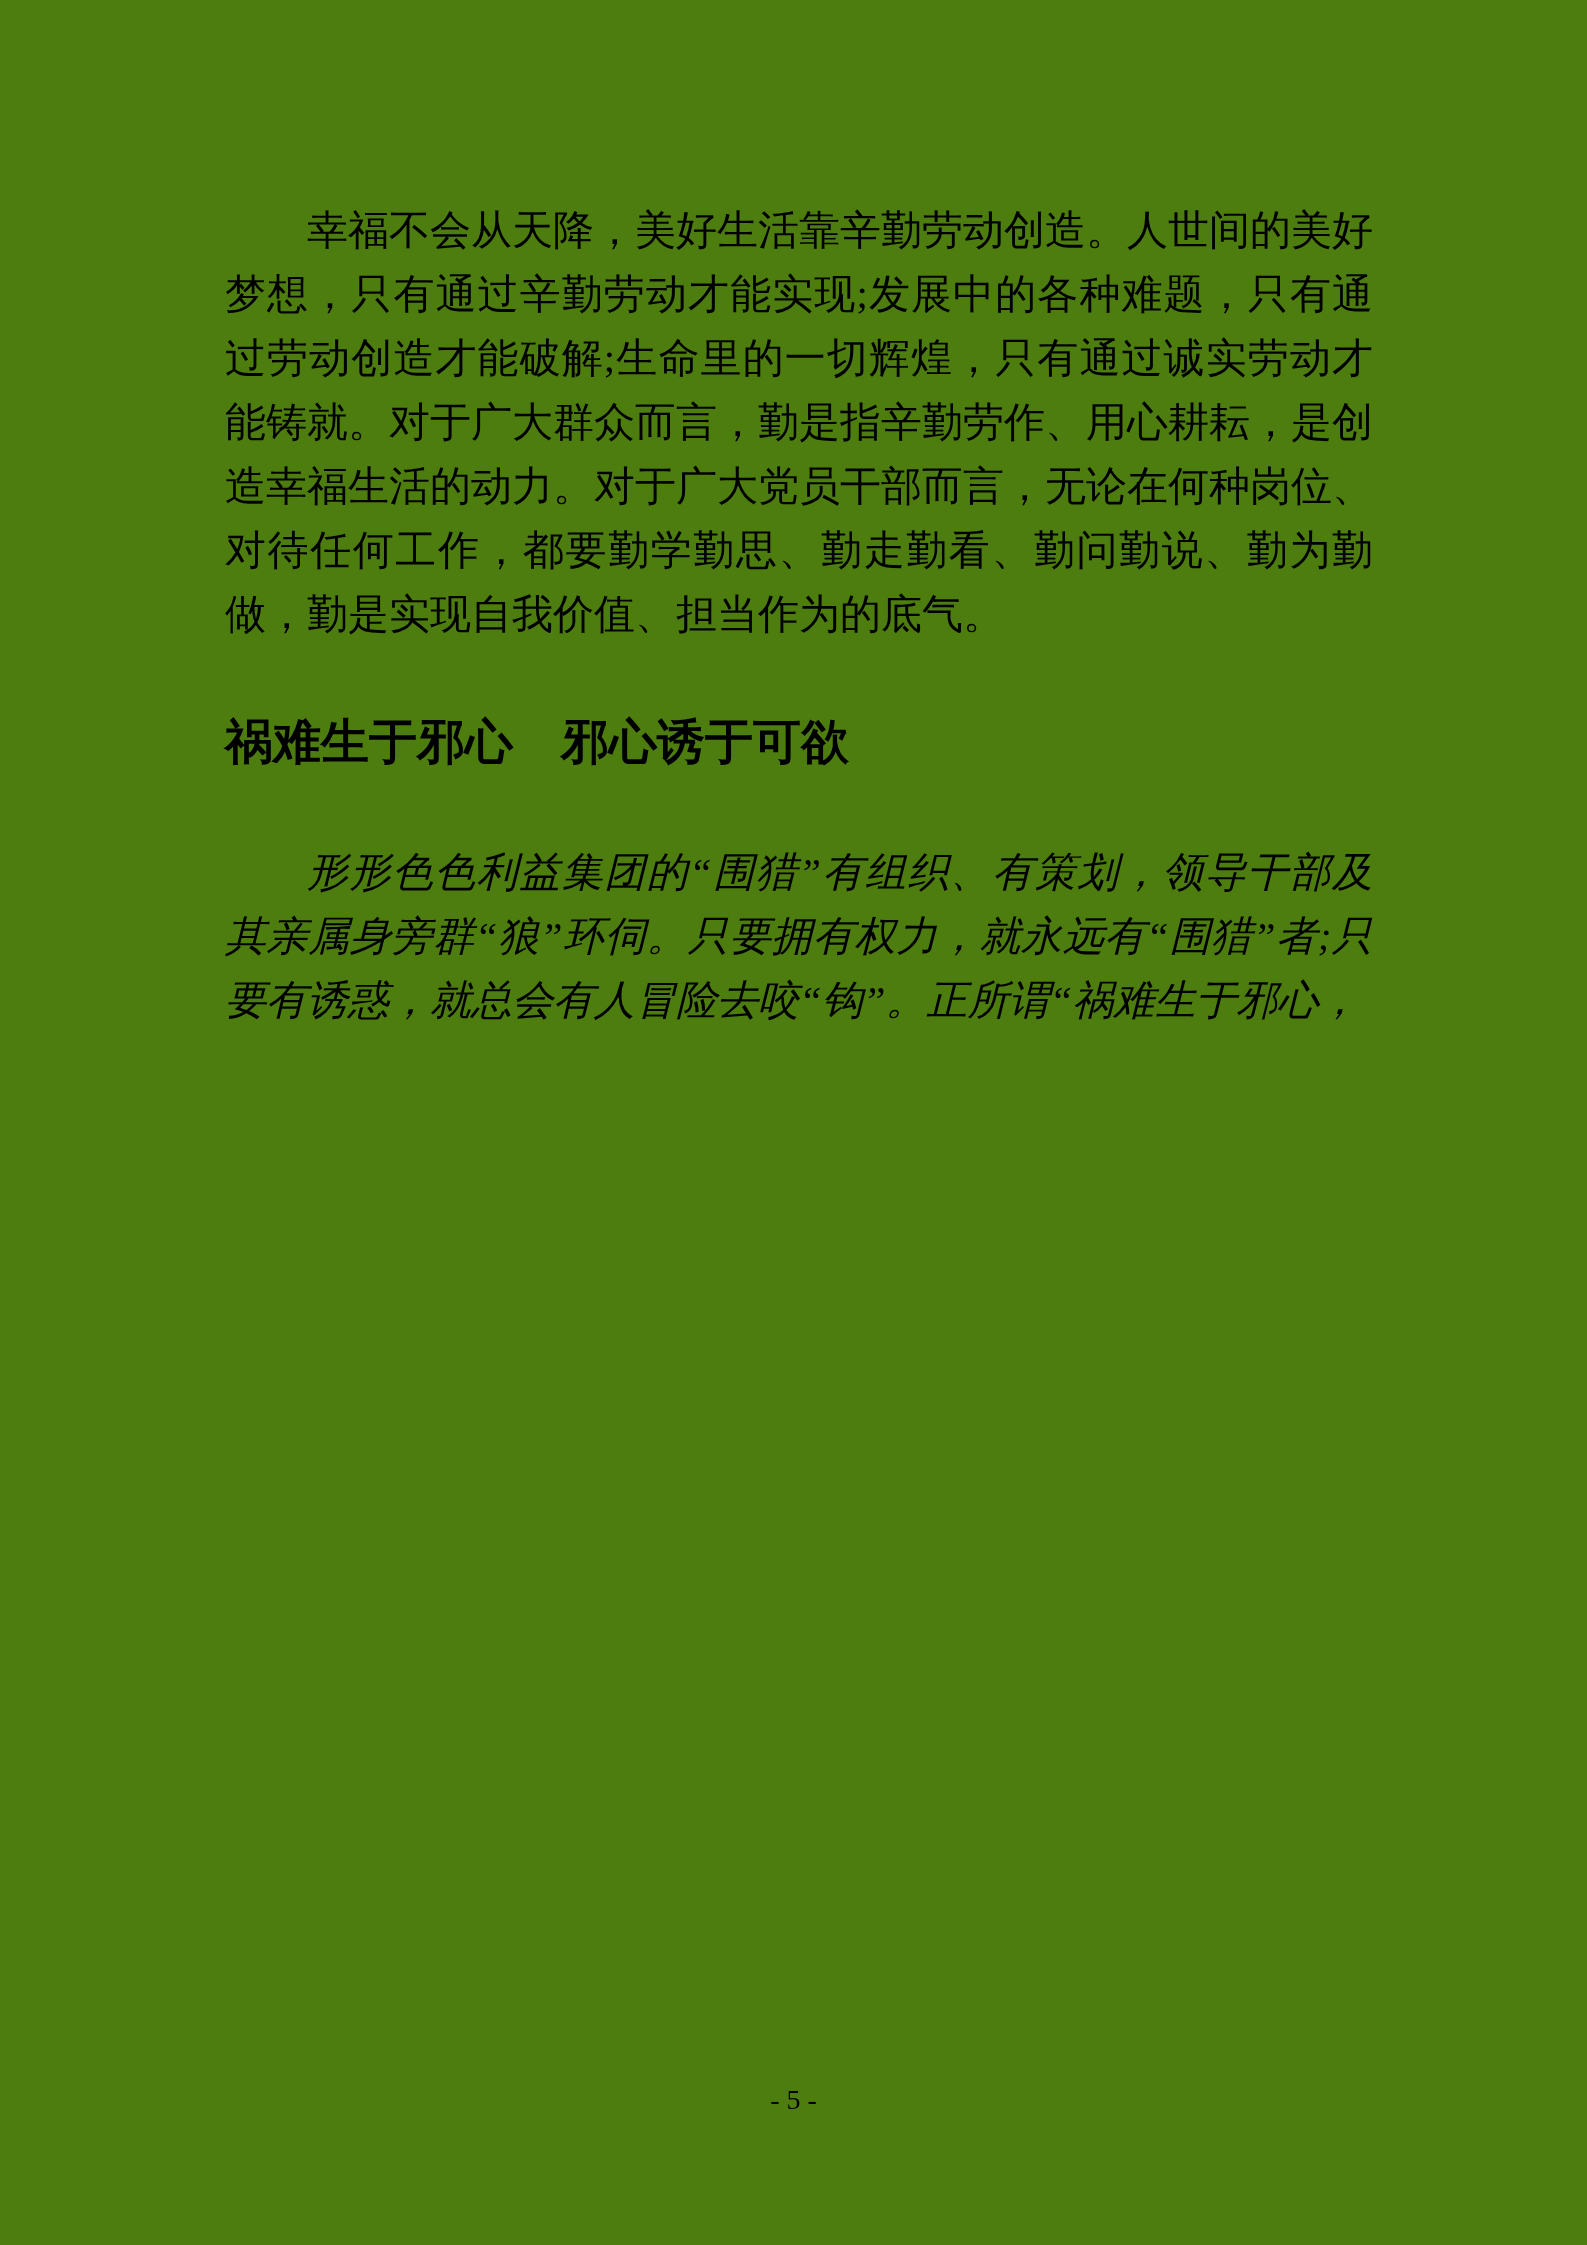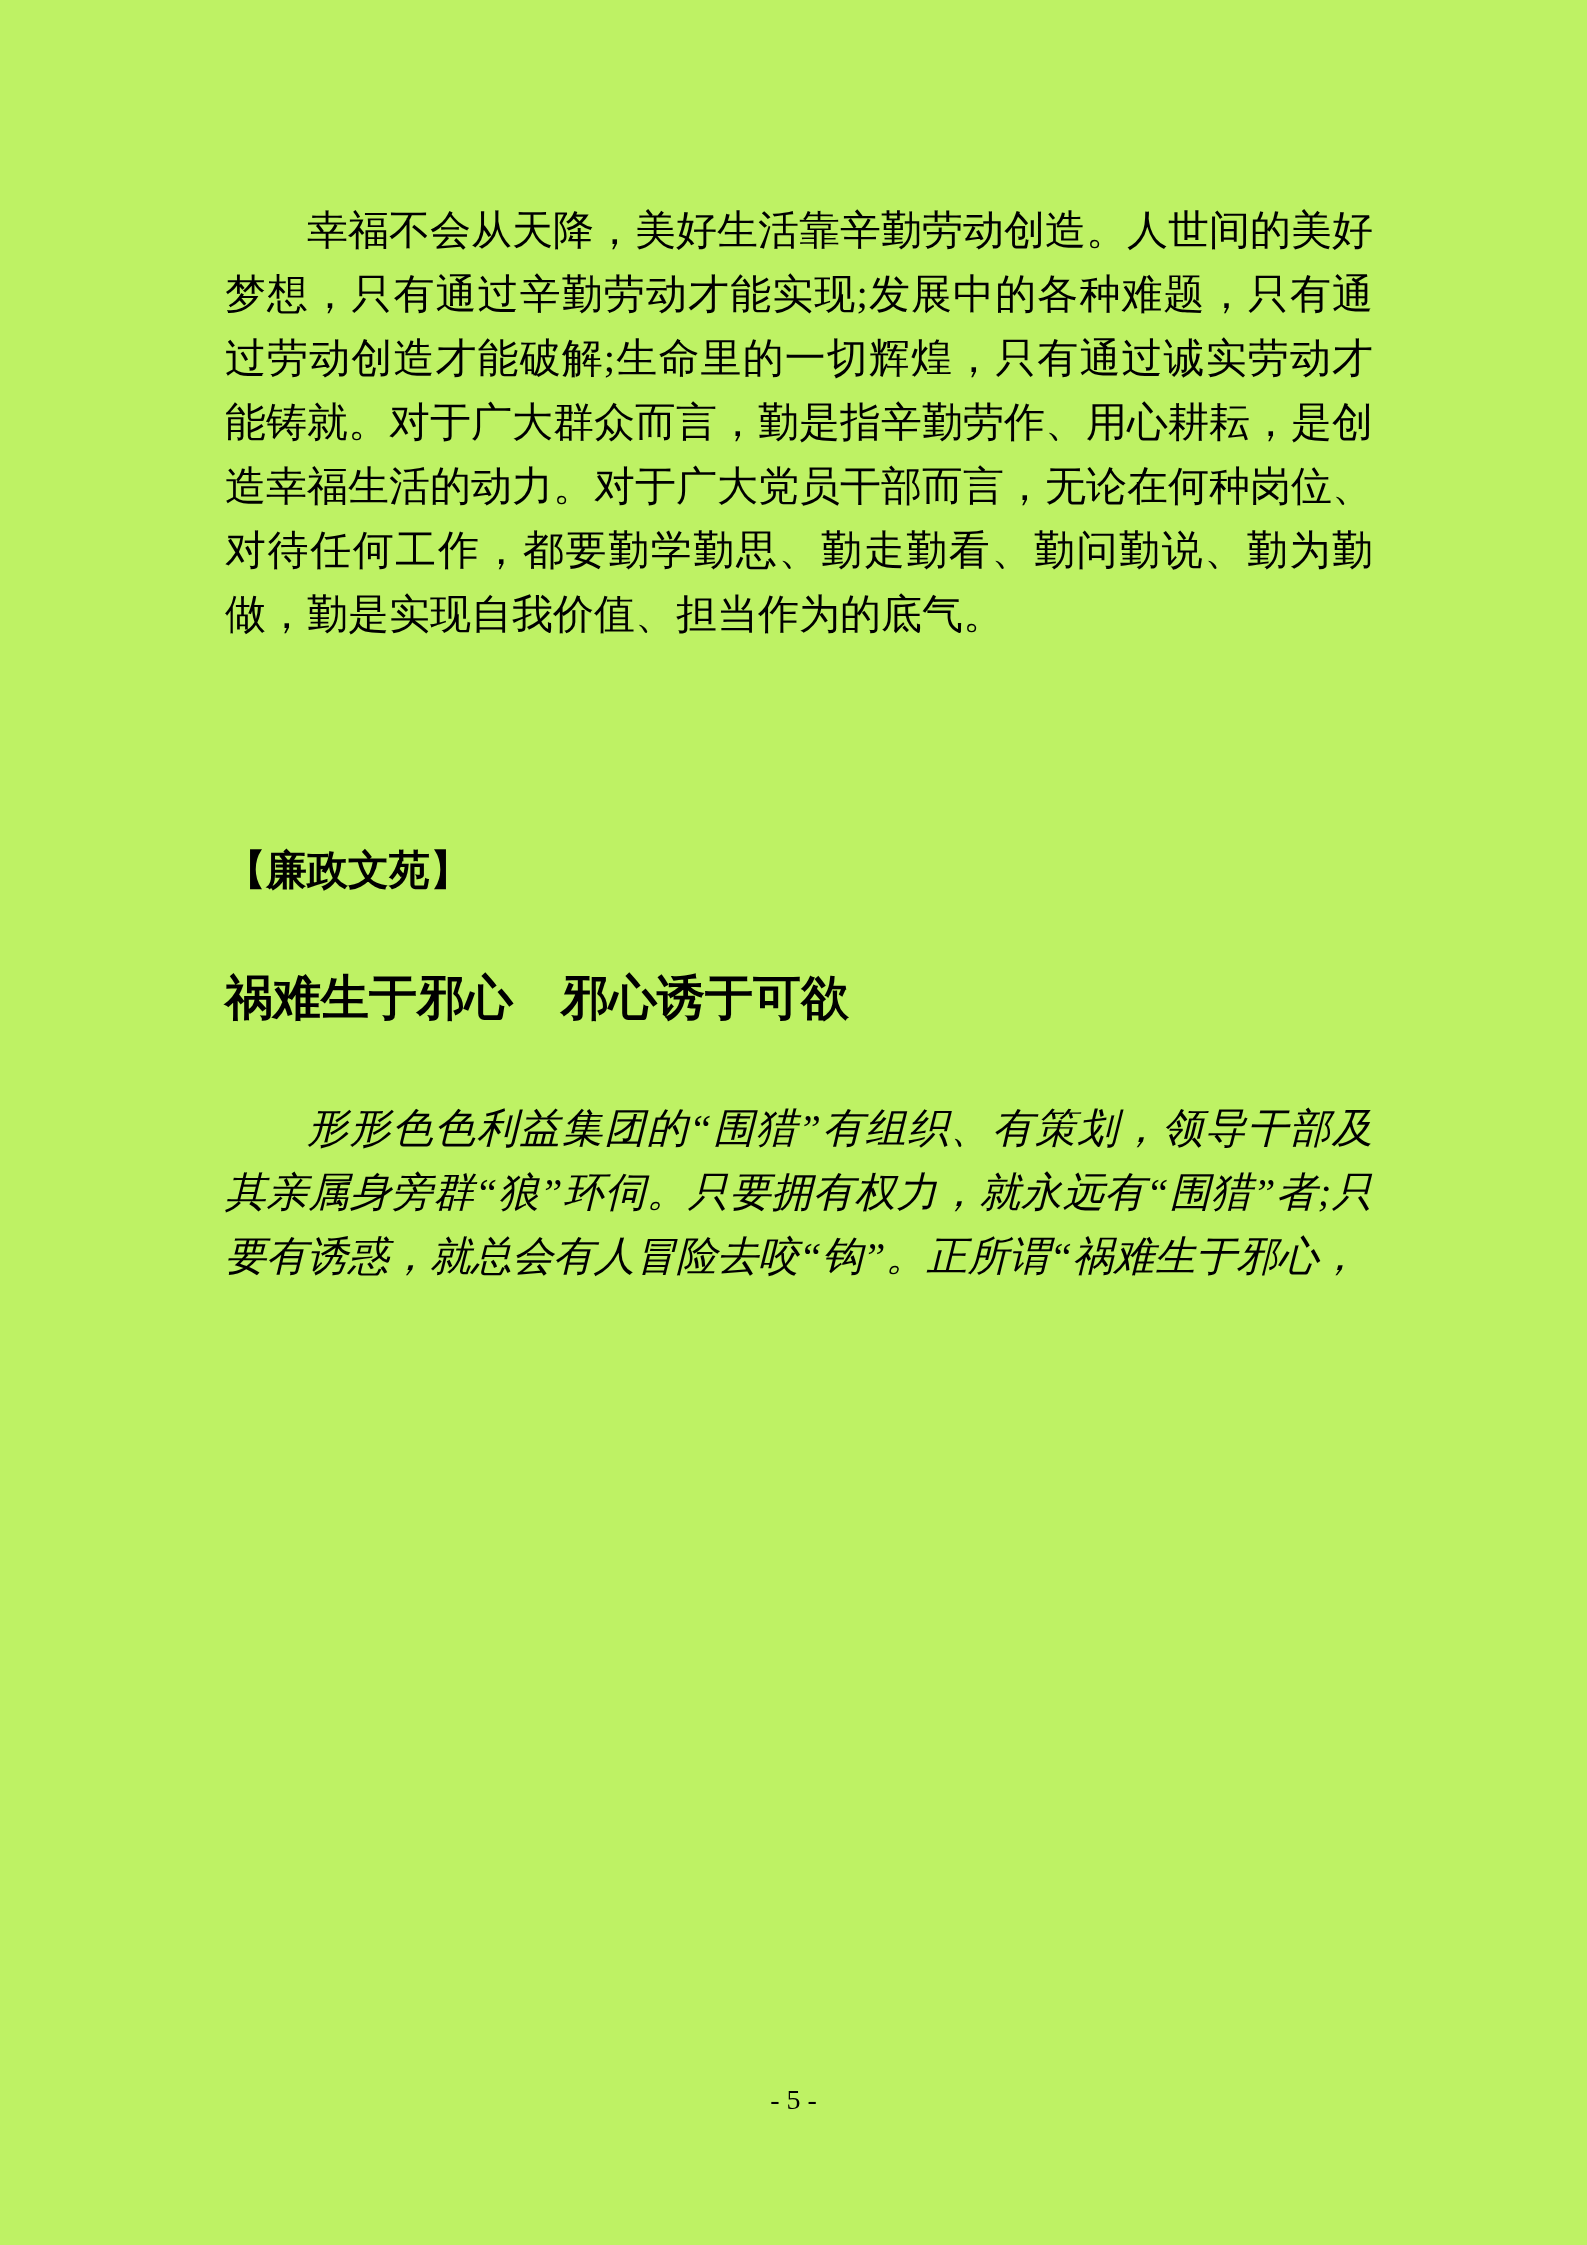--- a/index.html
+++ b/index.html
@@ -4,21 +4,21 @@
 <style>
   html, body {
     margin: 0;
     padding: 0;
     background: #ffffff;
   }
   .page {
     position: relative;
     width: 1587px;
     height: 2245px;
-    background: #bef264;
+    background: #4d7c0f;
     color: #000000;
     font-family: "Liberation Serif", "DejaVu Serif", serif;
     overflow: hidden;
   }
   .text-block {
     position: absolute;
     left: 225px;
     top: 198px;
     width: 1148px;
   }
@@ -63,21 +63,20 @@
 <body>
 
 <div class="page">
 
   <div class="text-block">
 
     <p class="para">幸福不会从天降，美好生活靠辛勤劳动创造。人世间的美好梦想，只有通过辛勤劳动才能实现;发展中的各种难题，只有通过劳动创造才能破解;生命里的一切辉煌，只有通过诚实劳动才能铸就。对于广大群众而言，勤是指辛勤劳作、用心耕耘，是创造幸福生活的动力。对于广大党员干部而言，无论在何种岗位、对待任何工作，都要勤学勤思、勤走勤看、勤问勤说、勤为勤做，勤是实现自我价值、担当作为的底气。</p>
 
 
 
-    <h2 class="section-header">【廉政文苑】</h2>
 
     <h1 class="article-title">祸难生于邪心　邪心诱于可欲</h1>
 
     <p class="para para-after-title">形形色色利益集团的“围猎”有组织、有策划，领导干部及其亲属身旁群“狼”环伺。只要拥有权力，就永远有“围猎”者;只要有诱惑，就总会有人冒险去咬“钩”。正所谓“祸难生于邪心，</p>
 
   </div>
 
   <div class="page-number">- 5 -</div>
 
 </div>

